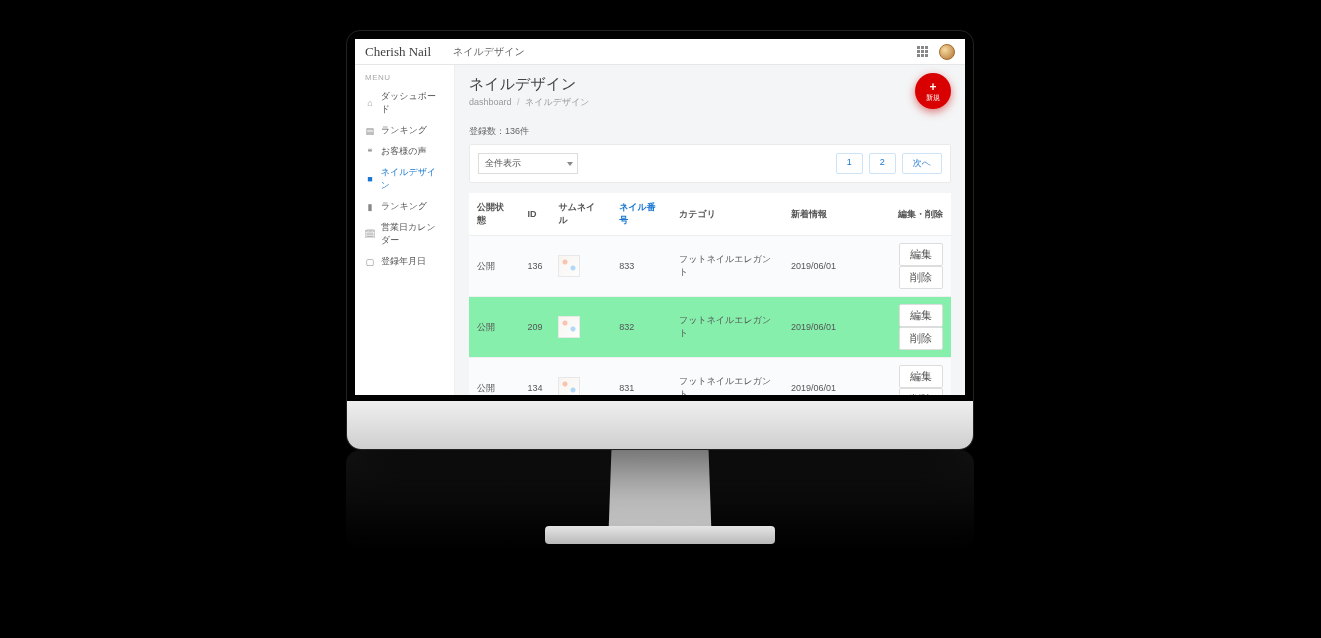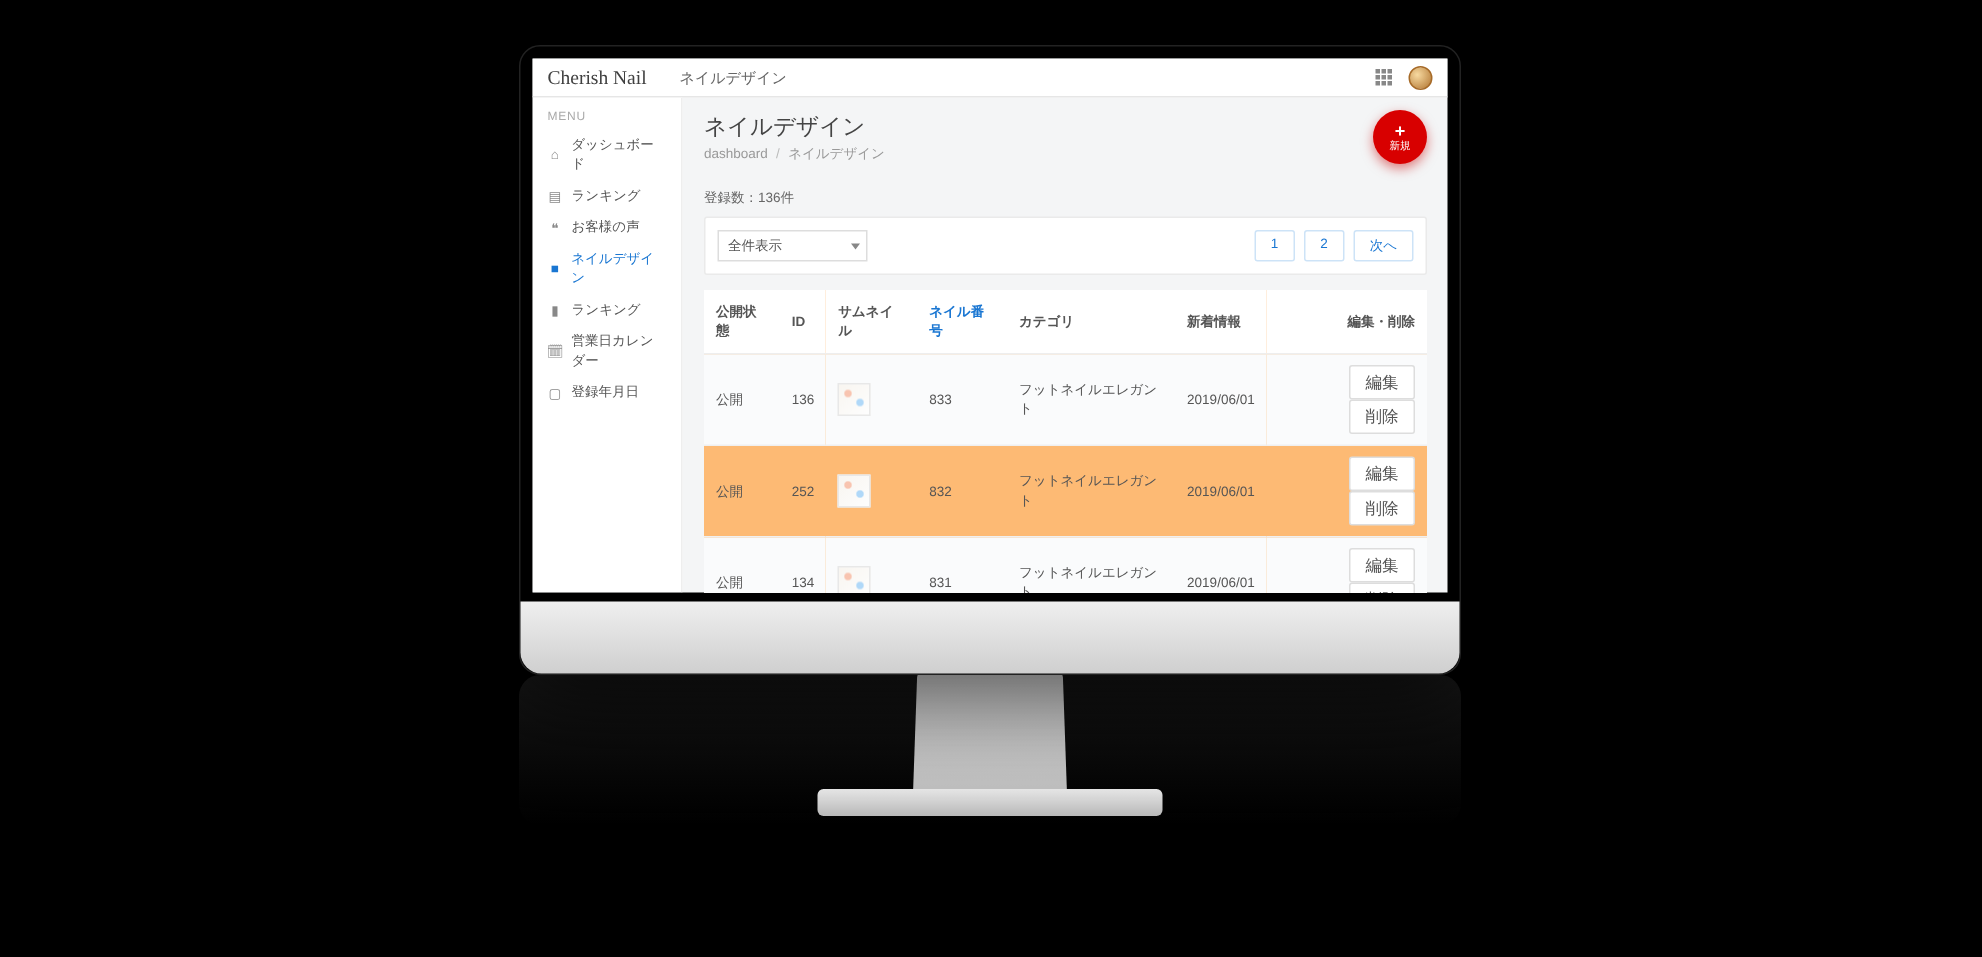--- a/index.html
+++ b/index.html
@@ -192,21 +192,21 @@
     background: #fff;
     border-radius: 2px;
     padding: 3px 10px;
     font-size: 9px;
     cursor: pointer;
   }
   table.datatable {
     width: 100%;
     border-collapse: collapse;
     margin-top: 10px;
-    background: #fdba74;
+    background: #86efac;
     font-size: 9px;
   }
   .datatable th {
     text-align: left;
     font-weight: 600;
     padding: 8px;
     border-bottom: 1px solid #eee;
     color: #555;
     background: #fff;
   }
@@ -352,21 +352,21 @@
                 <td>
                   <div class="thumb"></div>
                 </td>
                 <td>833</td>
                 <td>フットネイルエレガント</td>
                 <td>2019/06/01</td>
                 <td class="right"><button class="rowbtn">編集</button><button class="rowbtn">削除</button></td>
               </tr>
               <tr>
                 <td>公開</td>
-                <td>252</td>
+                <td>209</td>
                 <td>
                   <div class="thumb"></div>
                 </td>
                 <td>832</td>
                 <td>フットネイルエレガント</td>
                 <td>2019/06/01</td>
                 <td class="right"><button class="rowbtn">編集</button><button class="rowbtn">削除</button></td>
               </tr>
               <tr>
                 <td>公開</td>

